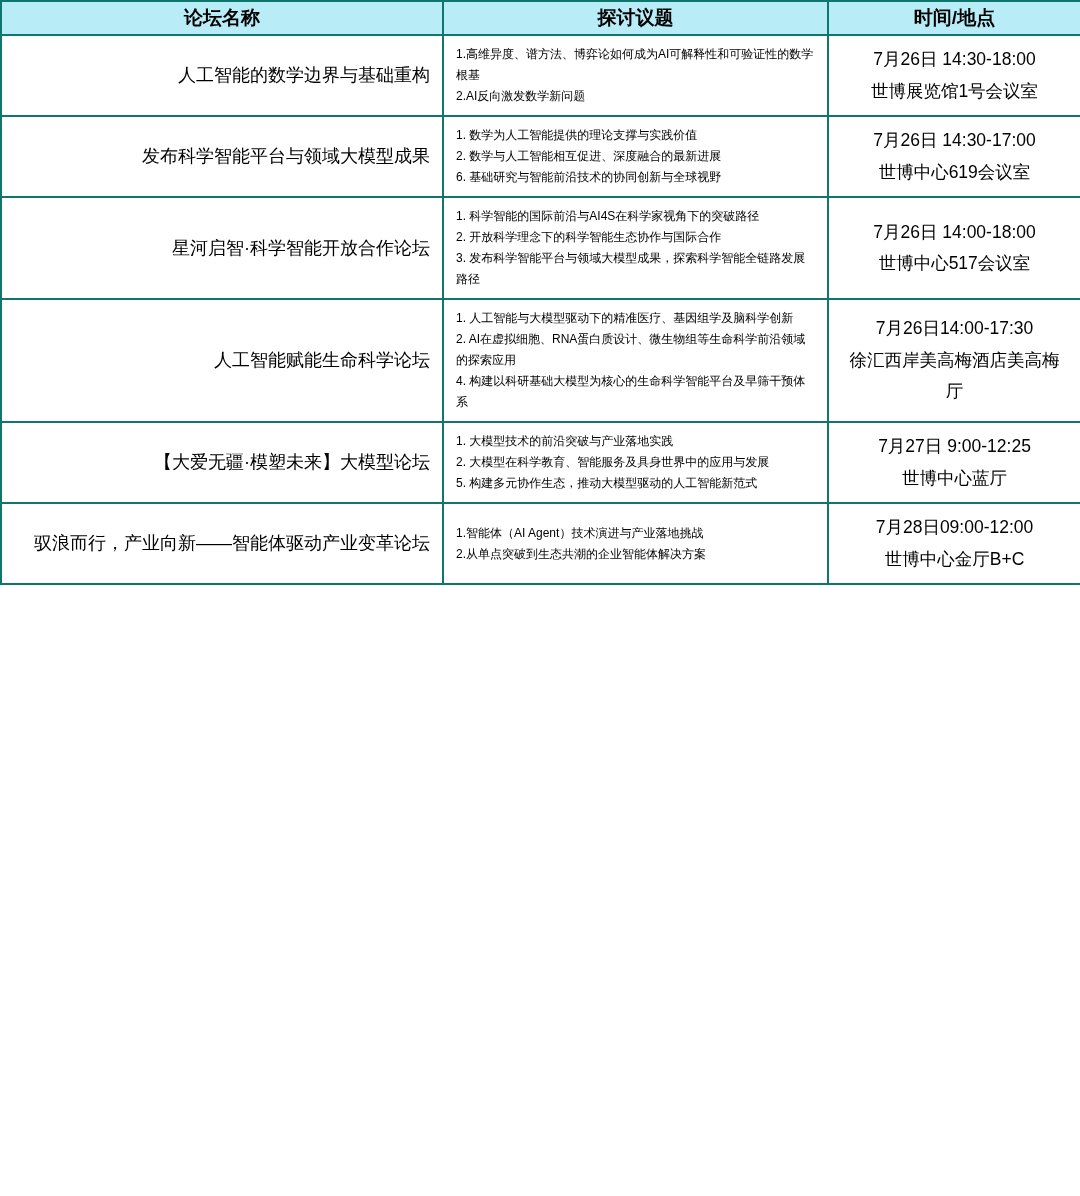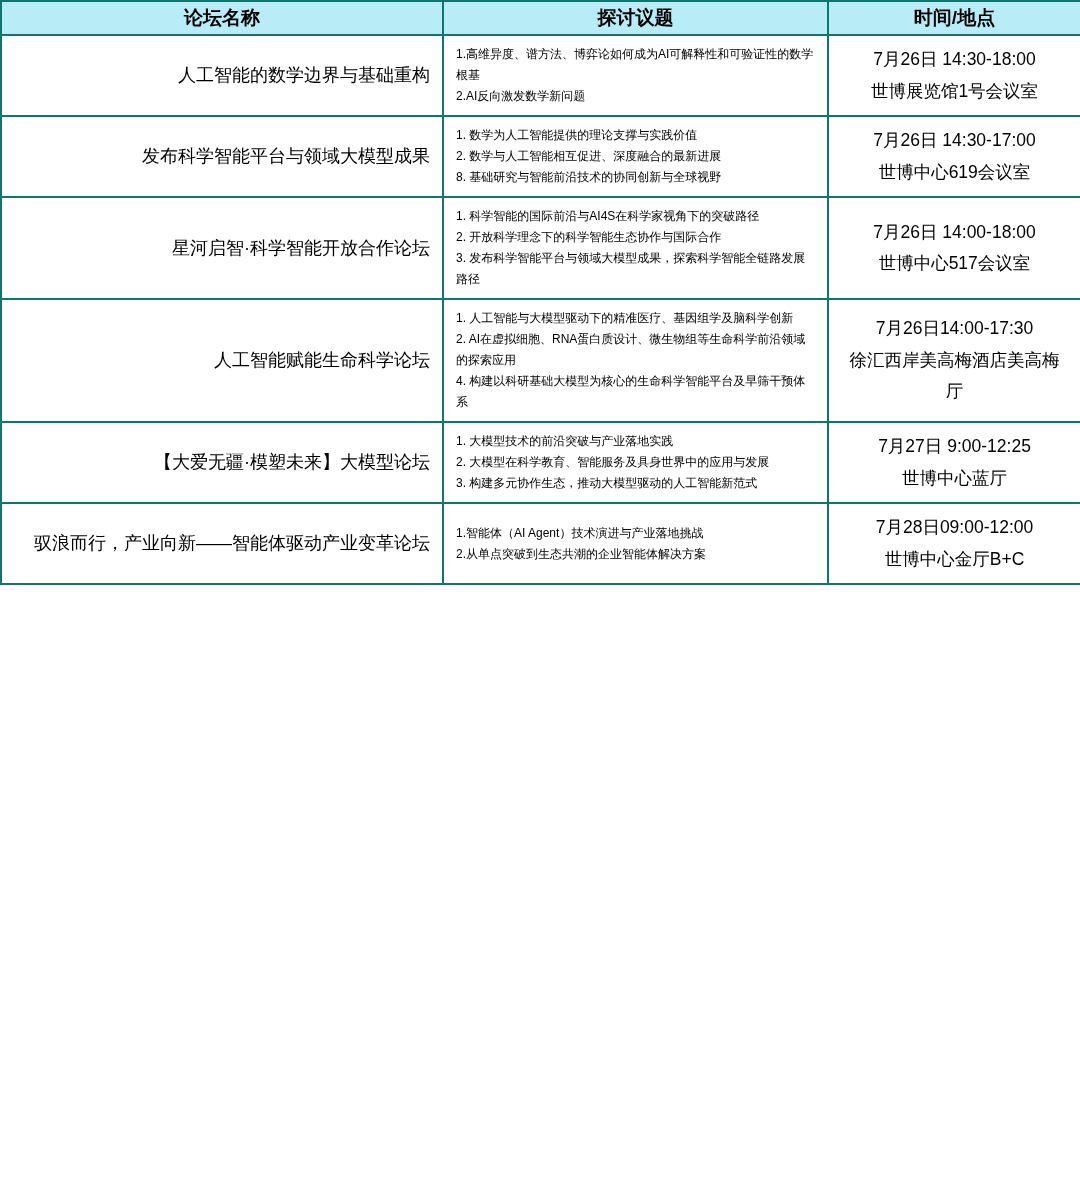--- a/index.html
+++ b/index.html
@@ -86,21 +86,21 @@
         <td class="when-cell">
           <div class="line">7月26日 14:30-18:00</div>
           <div class="line">世博展览馆1号会议室</div>
         </td>
       </tr>
       <tr>
         <td class="name-cell">发布科学智能平台与领域大模型成果</td>
         <td class="topics-cell">
           <div class="line">1. 数学为人工智能提供的理论支撑与实践价值</div>
           <div class="line">2. 数学与人工智能相互促进、深度融合的最新进展</div>
-          <div class="line">8. 基础研究与智能前沿技术的协同创新与全球视野</div>
+          <div class="line">6. 基础研究与智能前沿技术的协同创新与全球视野</div>
         </td>
         <td class="when-cell">
           <div class="line">7月26日 14:30-17:00</div>
           <div class="line">世博中心619会议室</div>
         </td>
       </tr>
       <tr>
         <td class="name-cell">星河启智·科学智能开放合作论坛</td>
         <td class="topics-cell">
           <div class="line">1. 科学智能的国际前沿与AI4S在科学家视角下的突破路径</div>
@@ -122,21 +122,21 @@
         <td class="when-cell">
           <div class="line">7月26日14:00-17:30</div>
           <div class="line">徐汇西岸美高梅酒店美高梅厅</div>
         </td>
       </tr>
       <tr>
         <td class="name-cell">【大爱无疆·模塑未来】大模型论坛</td>
         <td class="topics-cell">
           <div class="line">1. 大模型技术的前沿突破与产业落地实践</div>
           <div class="line">2. 大模型在科学教育、智能服务及具身世界中的应用与发展</div>
-          <div class="line">3. 构建多元协作生态，推动大模型驱动的人工智能新范式</div>
+          <div class="line">5. 构建多元协作生态，推动大模型驱动的人工智能新范式</div>
         </td>
         <td class="when-cell">
           <div class="line">7月27日 9:00-12:25</div>
           <div class="line">世博中心蓝厅</div>
         </td>
       </tr>
       <tr>
         <td class="name-cell">驭浪而行，产业向新——智能体驱动产业变革论坛</td>
         <td class="topics-cell">
           <div class="line">1.智能体（AI Agent）技术演进与产业落地挑战</div>

